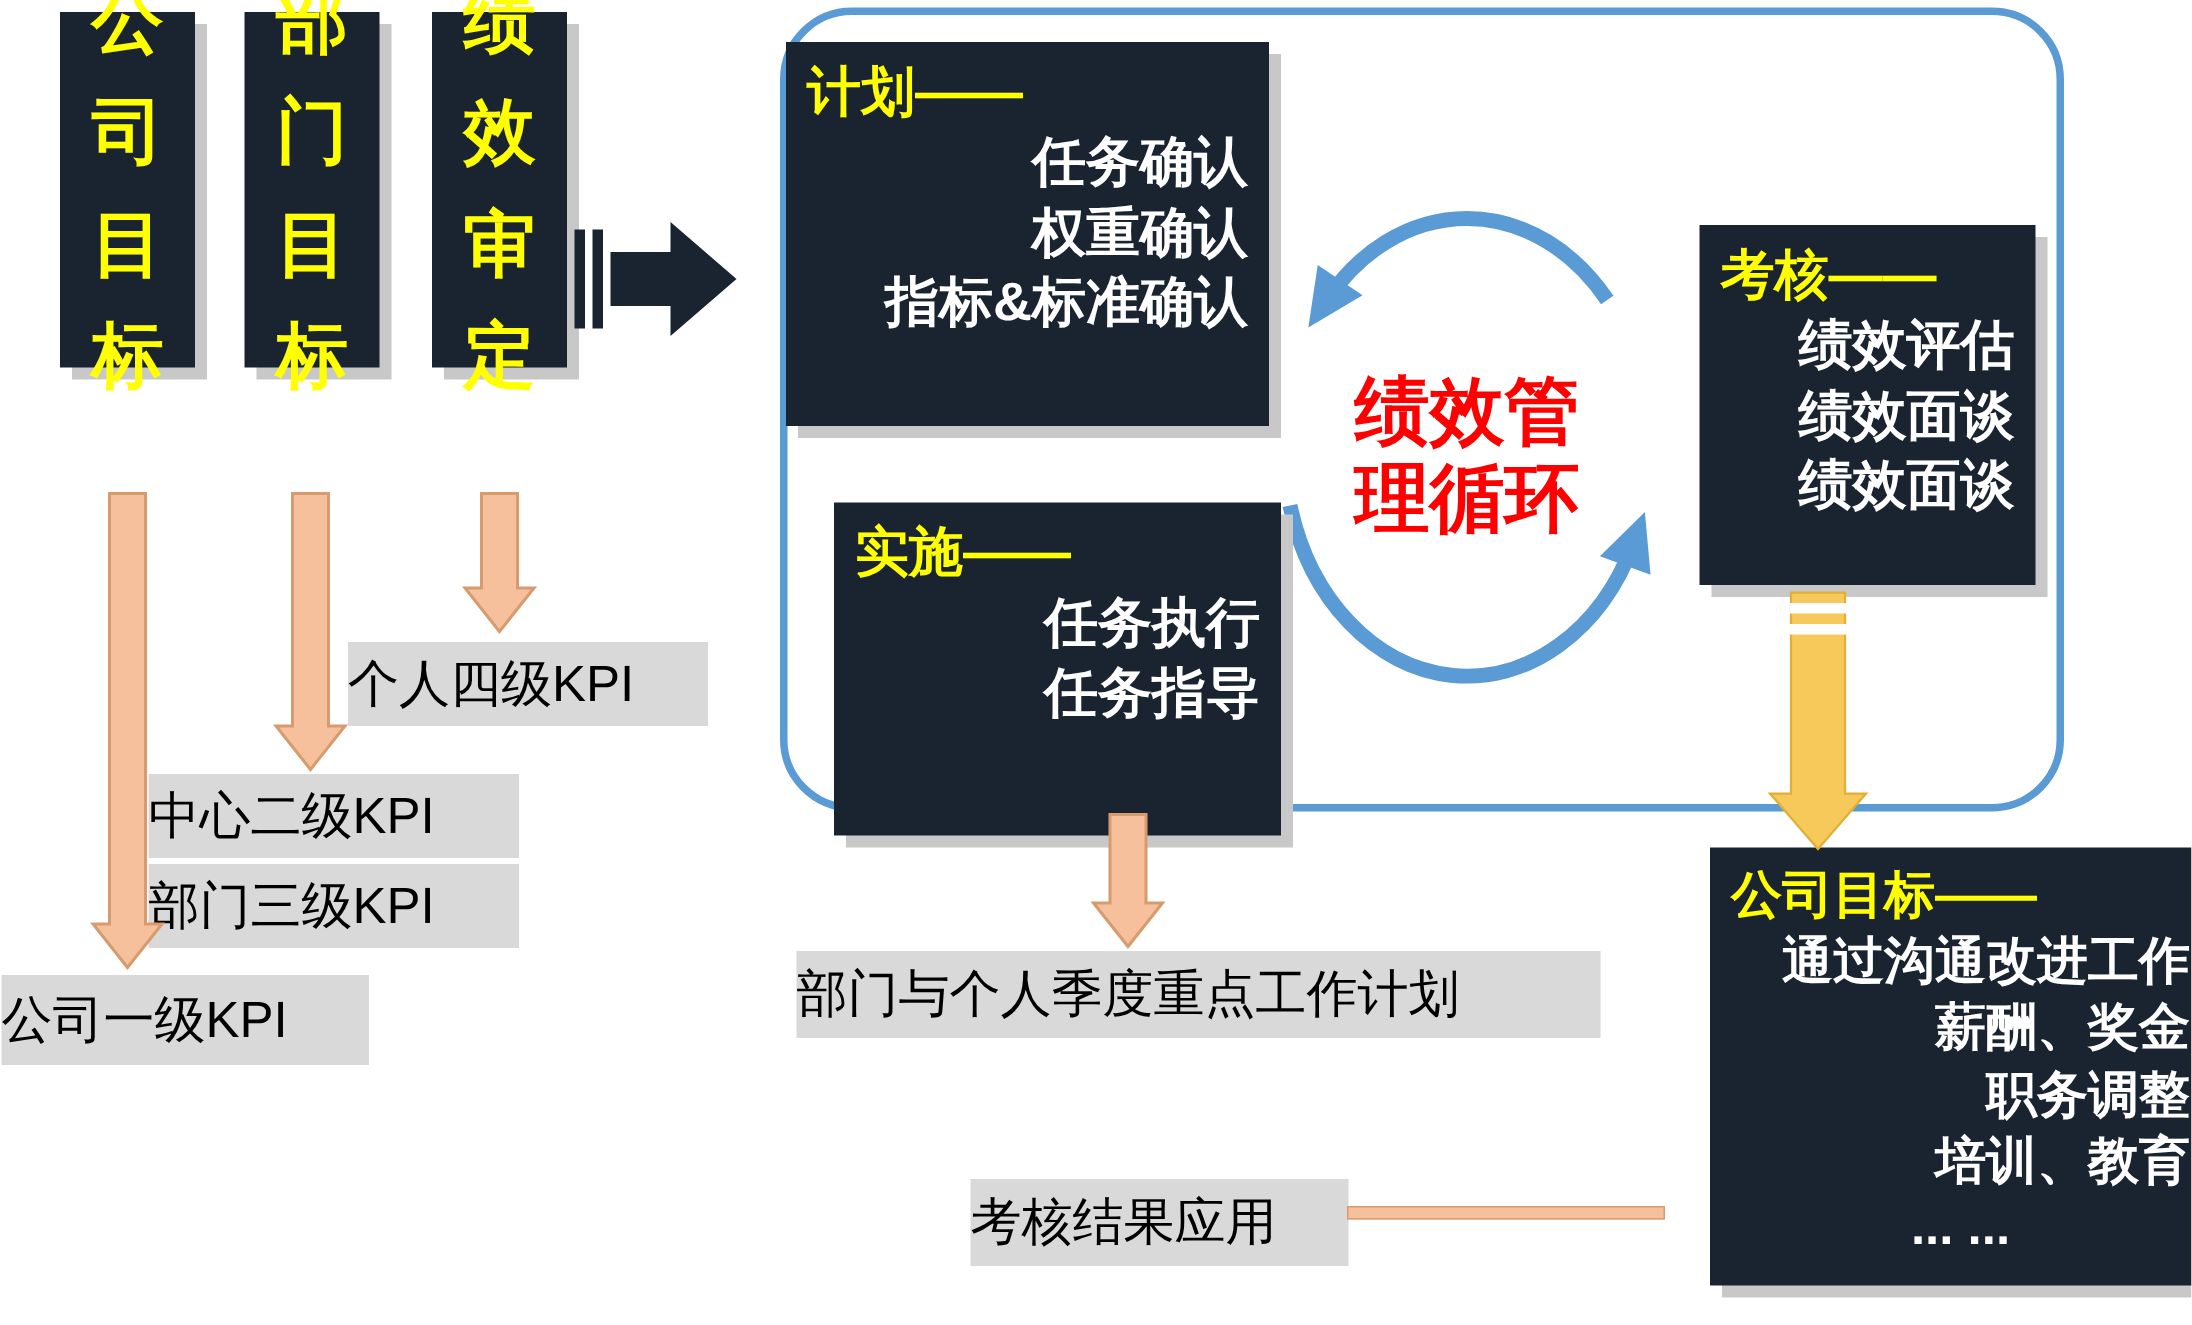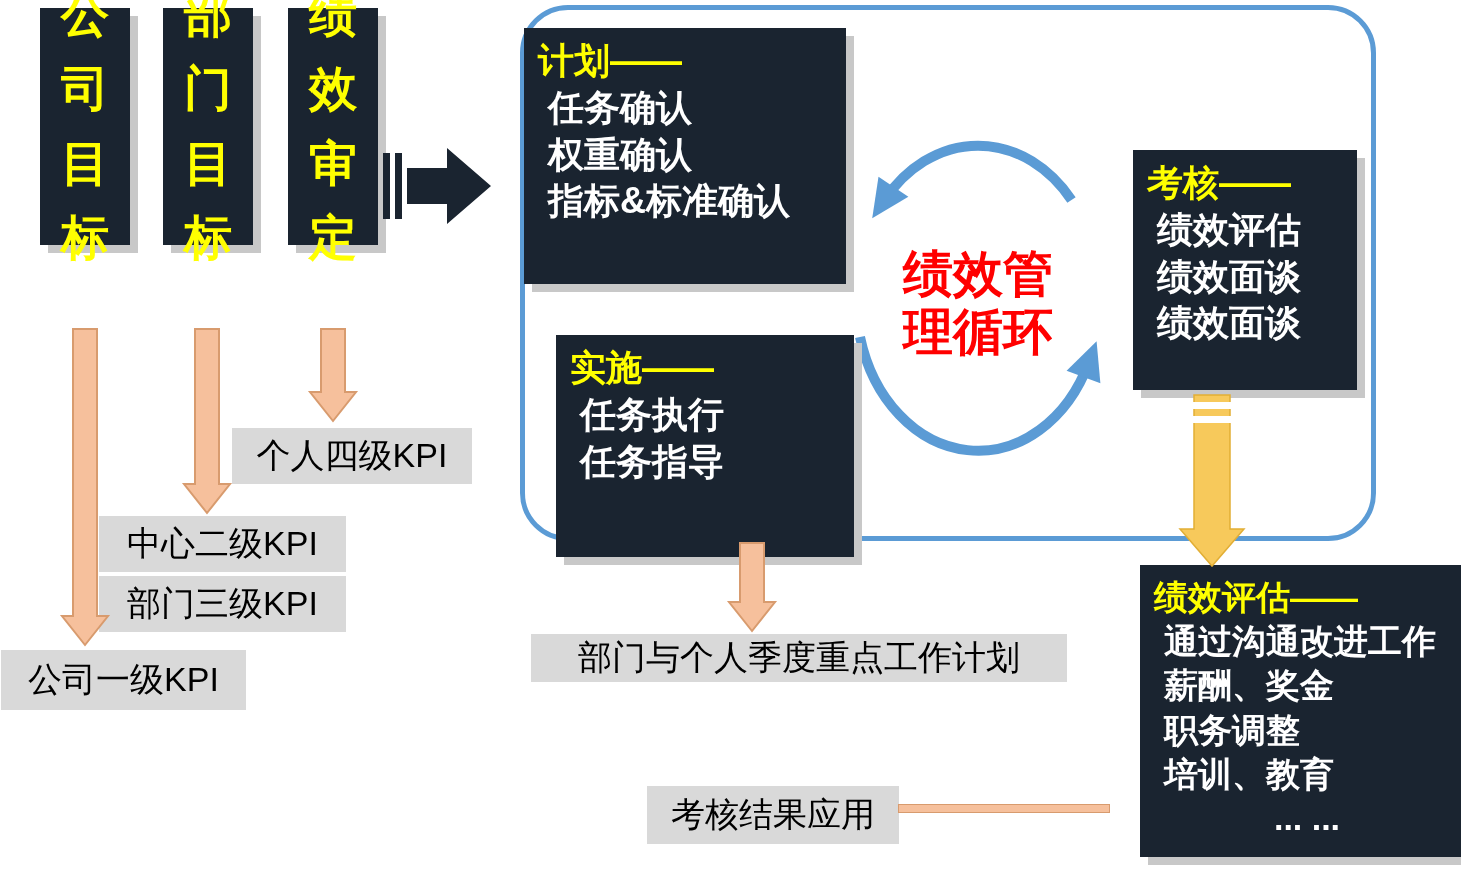--- a/index.html
+++ b/index.html
@@ -20,27 +20,27 @@
   .goal-text{
     width:1em;font-size:48px;font-weight:bold;color:#ffff00;line-height:1.55;
     word-break:break-all;text-align:center;
   }
   
   .dark-box{
     position:absolute;background:#1a2430;box-shadow:8px 8px 0 #c8c8c8;
     box-sizing:border-box;padding:10px 14px;z-index:2;color:#ffffff;margin-left:32px;
   }
   .box-title{color:#ffff00;font-size:36px;font-weight:bold;line-height:1.3;white-space:nowrap;}
-  .box-item{color:#ffffff;font-size:36px;font-weight:bold;line-height:1.3;padding-left:10px;white-space:nowrap;}
+  .box-item{color:#ffffff;font-size:36px;font-weight:bold;line-height:1.3;padding-left:10px;white-space:nowrap;text-align:right;}
   .dark-box.small .box-title,.dark-box.small .box-item{font-size:34px;}
   .box-item.centered{text-align:center;padding-left:0;}
   
   .gray-label{
     position:absolute;background:#d9d9d9;color:#000000;font-size:34px;
-    display:flex;align-items:center;justify-content:center;z-index:1;white-space:nowrap;
+    display:flex;align-items:center;z-index:1;white-space:nowrap;
   }
   
   .cycle-label{
     position:absolute;left:856px;top:246px;width:244px;z-index:2;
     color:#ff0000;font-size:50px;font-weight:bold;text-align:center;line-height:1.15;
   }
   
   .connector-line{
     position:absolute;left:898px;top:804px;width:212px;height:9px;
     background:#f6c09c;border:1px solid #d89b6e;box-sizing:border-box;z-index:1;
@@ -128,33 +128,33 @@
     <div>理循环</div>
   </div>
 
   <svg class="arrow" style="left:1178px;top:394px" width="68" height="174" viewBox="0 0 68 174">
     <polygon points="16,1 52,1 52,135 66,135 34,172 2,135 16,135" fill="#f7c95b" stroke="#e2ae35" stroke-width="1.5"></polygon>
     <rect x="15" y="8" width="38" height="7" fill="#ffffff"></rect>
     <rect x="15" y="22" width="38" height="7" fill="#ffffff"></rect>
   </svg>
 
   <div class="dark-box small" style="left:1108px;top:565px;width:334px;height:292px">
-    <div class="box-title">绩效评估——</div>
+    <div class="box-title">公司目标——</div>
     <div class="box-item">通过沟通改进工作</div>
     <div class="box-item">薪酬、奖金</div>
     <div class="box-item">职务调整</div>
     <div class="box-item">培训、教育</div>
     <div class="box-item centered">... ...</div>
   </div>
 
   <svg class="arrow" style="left:728px;top:542px" width="48" height="90" viewBox="0 0 48 90">
     <polygon points="12,1 36,1 36,60 47,60 24,89 1,60 12,60" fill="#f6c09c" stroke="#d89b6e" stroke-width="2"></polygon>
   </svg>
 
-  <div class="gray-label" style="left:531px;top:634px;width:536px;height:48px">
+  <div class="gray-label" style="left:531px;top:634px;width:536px;height:58px">
     <span>部门与个人季度重点工作计划</span>
   </div>
   <div class="gray-label" style="left:647px;top:786px;width:252px;height:58px">
     <span>考核结果应用</span>
   </div>
 
   <div class="connector-line"></div>
 
 </div>
 

